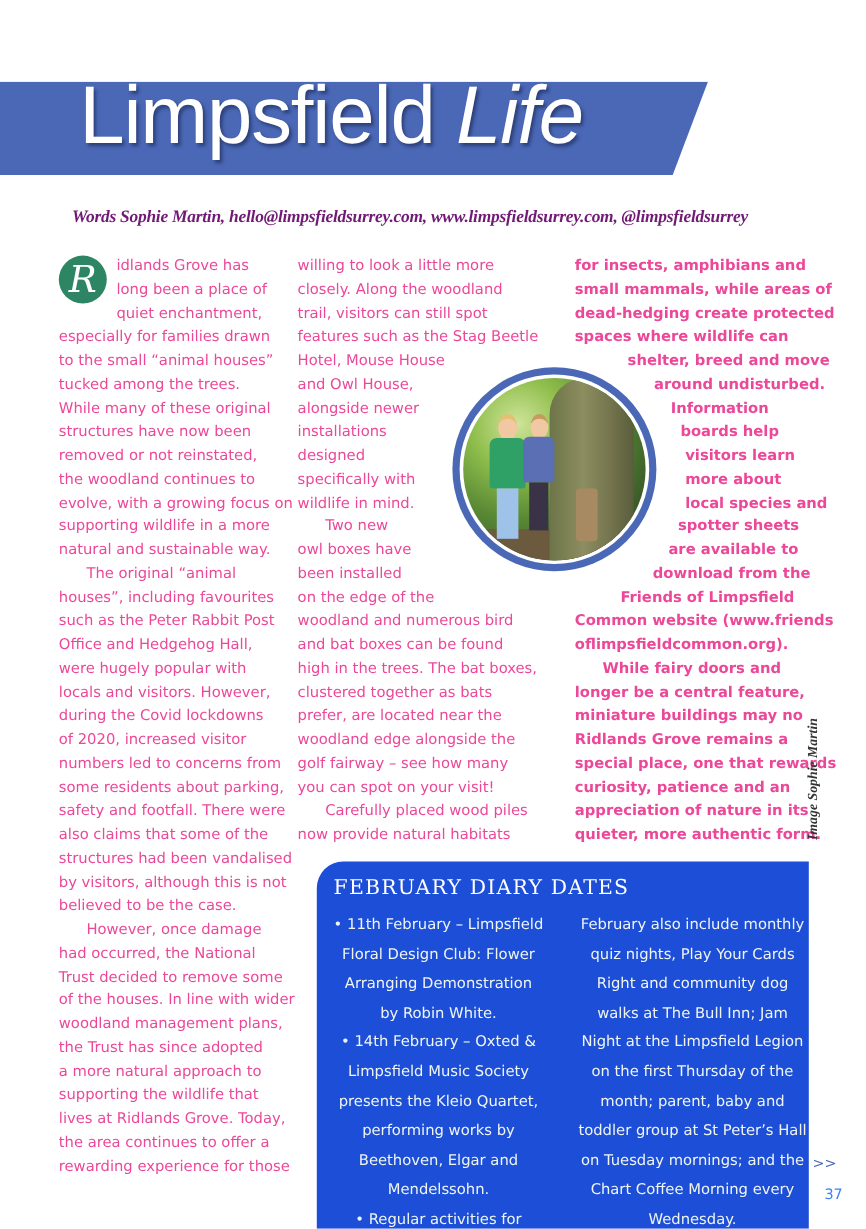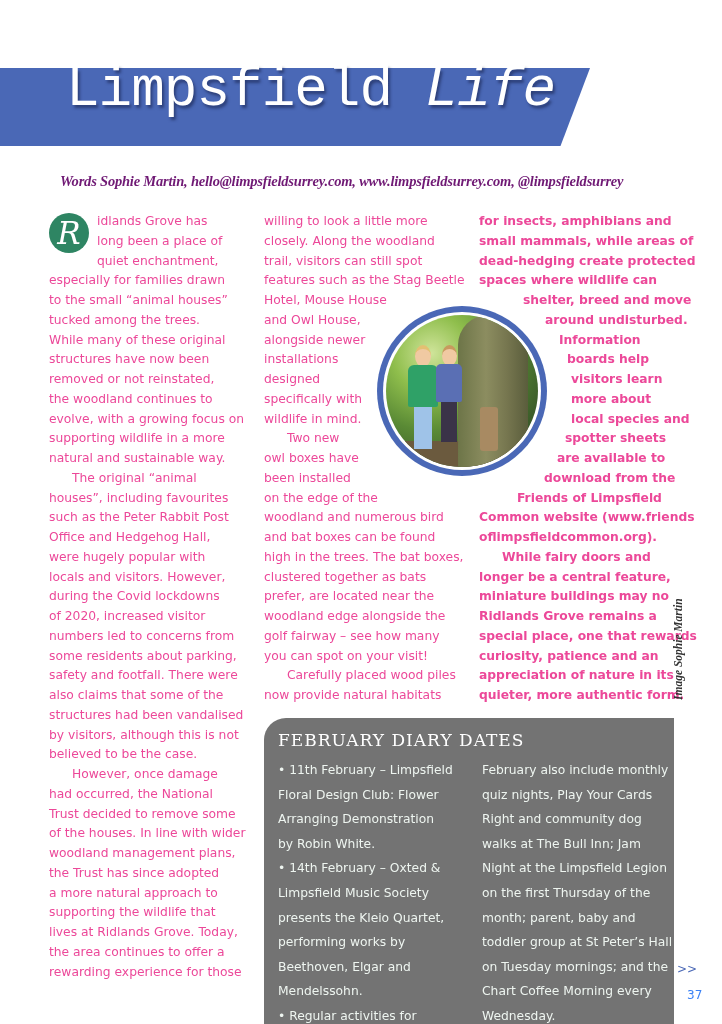--- a/index.html
+++ b/index.html
@@ -1,30 +1,30 @@
 <!DOCTYPE html>
 <html><head>
 <meta charset="utf-8">
 <style>
   html, body { margin: 0; padding: 0; background: #ffffff; }
   body { width: 722px; height: 1024px; position: relative; overflow: hidden; font-family: "DejaVu Sans", sans-serif; color: #2a2a2a; }
 
   .banner { position: absolute; left: 0; top: 68px; width: 590px; height: 78px; background: #4a68b6;
     clip-path: polygon(0 0, 100% 0, 95% 100%, 0 100%); }
-  .title { position: absolute; left: 66px; top: 62px; font-family: Liberation Mono, monospace; font-size: 56px; color: #ffffff;
+  .title { position: absolute; left: 66px; top: 62px; font-family: Liberation Sans, sans-serif; font-size: 68px; color: #ffffff;
     letter-spacing: -1px; line-height: 1; white-space: nowrap; text-shadow: 2px 3px 3px rgba(20,30,70,0.55); }
   .title .italic { font-style: italic; }
 
   .byline { position: absolute; left: 60px; top: 173px; width: 605px; font-family: "Liberation Serif", serif; font-style: italic;
     font-weight: bold; font-size: 14.5px; color: #701a75; white-space: nowrap; letter-spacing: -0.2px; }
 
   .col { position: absolute; top: 212px; font-family: "DejaVu Sans", sans-serif; font-size: 12.3px; line-height: 19.75px; color: #ec4899; }
   .col p { margin: 0; white-space: nowrap; }
   .col1 { left: 49px; width: 200px; }
-  .col2 { left: 264px; width: 200px; }
+  .col2 { left: 248px; width: 200px; }
   .col3 { left: 479px; width: 200px; font-weight: bold; }
   .indent { padding-left: 23px; }
 
   .dropcap { position: absolute; left: 49px; top: 213px; width: 40px; height: 40px; border-radius: 50%; background: #2e8563;
     color: #fff; font-family: "DejaVu Serif", serif; font-style: italic; font-size: 31px; line-height: 40px; text-align: center; }
   .dc-line { padding-left: 48px; }
 
   .photo { position: absolute; left: 377px; top: 306px; width: 170px; height: 170px; border-radius: 50%; background: #4a68b6; }
   .photo-inner { position: absolute; left: 6px; top: 6px; width: 158px; height: 158px; border-radius: 50%; background: #fff; }
   .photo-img { position: absolute; left: 3px; top: 3px; width: 152px; height: 152px; border-radius: 50%; overflow: hidden;
@@ -37,21 +37,21 @@
   .girl2 { position: absolute; left: 50px; top: 30px; width: 26px; height: 104px; }
   .girl2 .head { position: absolute; left: 6px; top: 0; width: 15px; height: 17px; border-radius: 50%; background: #f0c9a2; border-top: 4px solid #c79a5e; }
   .girl2 .body { position: absolute; left: 0; top: 19px; width: 26px; height: 38px; background: #5a6fb4; border-radius: 5px 5px 2px 2px; }
   .girl2 .legs { position: absolute; left: 5px; top: 57px; width: 16px; height: 40px; background: #3a3348; }
   .fairy-door { position: absolute; left: 94px; top: 92px; width: 18px; height: 44px; background: #a88a62; border-radius: 3px; }
   .ground { position: absolute; left: 0; bottom: 0; width: 152px; height: 26px; background: #6b5a3e; }
 
   .credit { position: absolute; left: 672px; top: 700px; transform-origin: 0 0; transform: rotate(-90deg);
     font-family: "Liberation Serif", serif; font-style: italic; font-weight: bold; font-size: 11.5px; color: #333; white-space: nowrap; }
 
-  .diary { position: absolute; left: 264px; top: 718px; width: 410px; height: 306px; background: #737373; border-top-left-radius: 22px; color: #fff; }
+  .diary { position: absolute; left: 264px; top: 718px; width: 410px; height: 306px; background: #1d4ed8; border-top-left-radius: 22px; color: #fff; text-align: center; }
   .diary-title { position: absolute; left: 14px; top: 12px; font-family: "DejaVu Serif", serif; font-size: 17px; letter-spacing: 1px; white-space: nowrap; }
   .diary-col { position: absolute; top: 38px; font-family: "DejaVu Sans", sans-serif; font-size: 12.3px; line-height: 20.6px; color: #eef5f0; }
   .diary-col p { margin: 4px; white-space: nowrap; }
   .dcol1 { left: 10px; }
   .dcol2 { left: 214px; }
 
   .next-arrow { position: absolute; left: 677px; top: 962px; font-family: "DejaVu Sans", sans-serif; font-size: 12px; color: #4a68b6; }
   .page-num { position: absolute; left: 687px; top: 988px; font-family: "DejaVu Sans", sans-serif; font-size: 12px; color: #3b82f6; }
 </style>
 </head>

